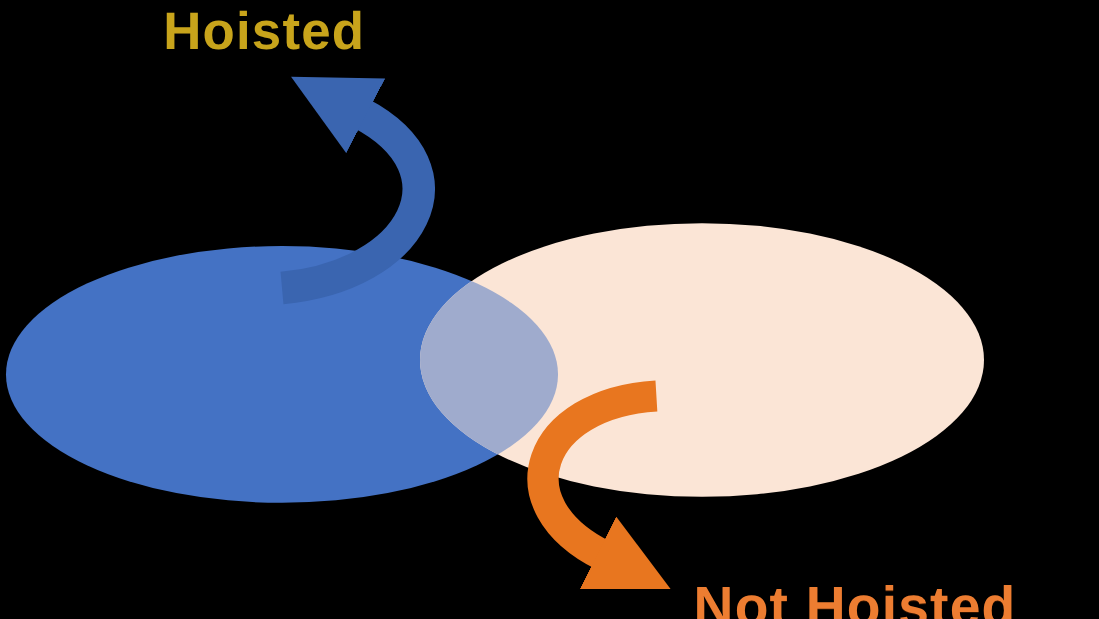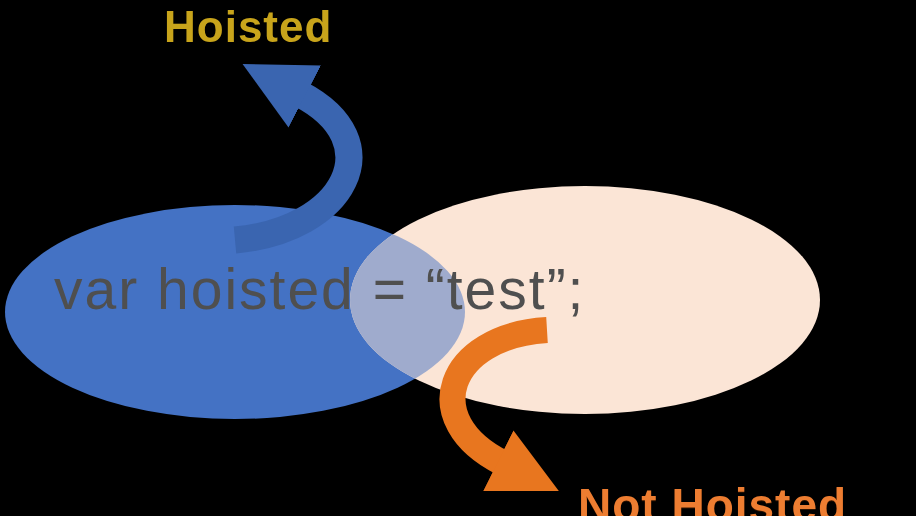--- a/index.html
+++ b/index.html
@@ -20,21 +20,21 @@
     left: 0;
     top: 0;
   }
   .label {
     position: absolute;
     font-weight: bold;
     letter-spacing: 1px;
     white-space: nowrap;
   }
   .label-hoisted {
-    left: 164px;
+    left: 136px;
     top: 2px;
     font-size: 44px;
     color: #C8A41B;
   }
   .label-not-hoisted {
     left: 578px;
     top: 446px;
     font-size: 46px;
     color: #ED7D31;
     text-shadow: 0 1px 0 rgba(120,50,0,0.4);
@@ -76,15 +76,14 @@
 
     <path d="M 235 240 C 345 230, 392 142, 300 94" fill="none" stroke-width="27" marker-end="url(#head-blue)" stroke="#3A65B0"></path>
 
     <path d="M 547 330 C 447 336, 417 420, 503 463" fill="none" stroke-width="26" marker-end="url(#head-orange)" stroke="#E8761F"></path>
   </svg>
 
   <div class="label label-hoisted">Hoisted</div>
 
   <div class="label label-not-hoisted">Not Hoisted</div>
 
-  <div class="code-line">var hoisted = “test”;</div>
 
 </div>
 
 </body></html>

